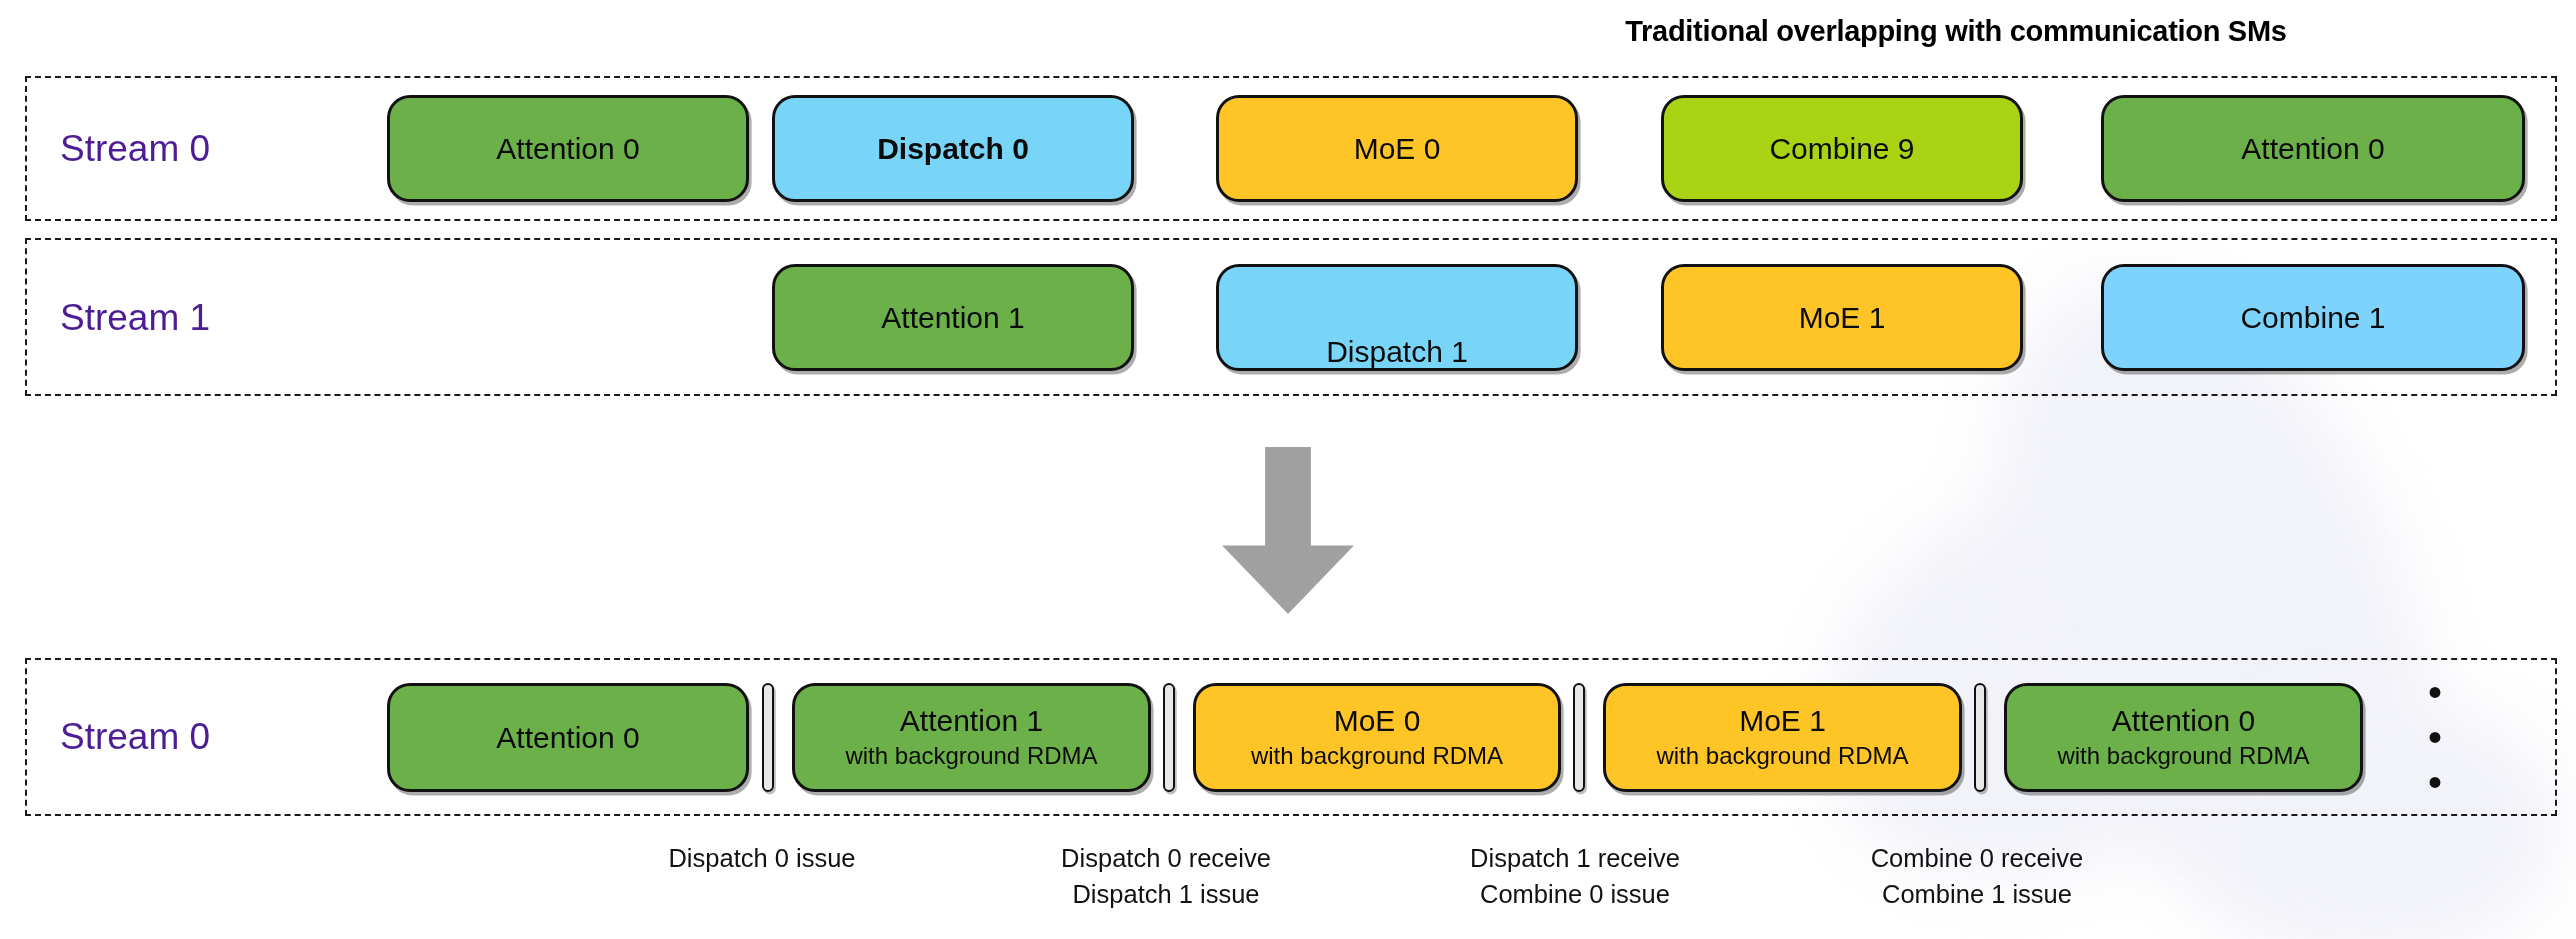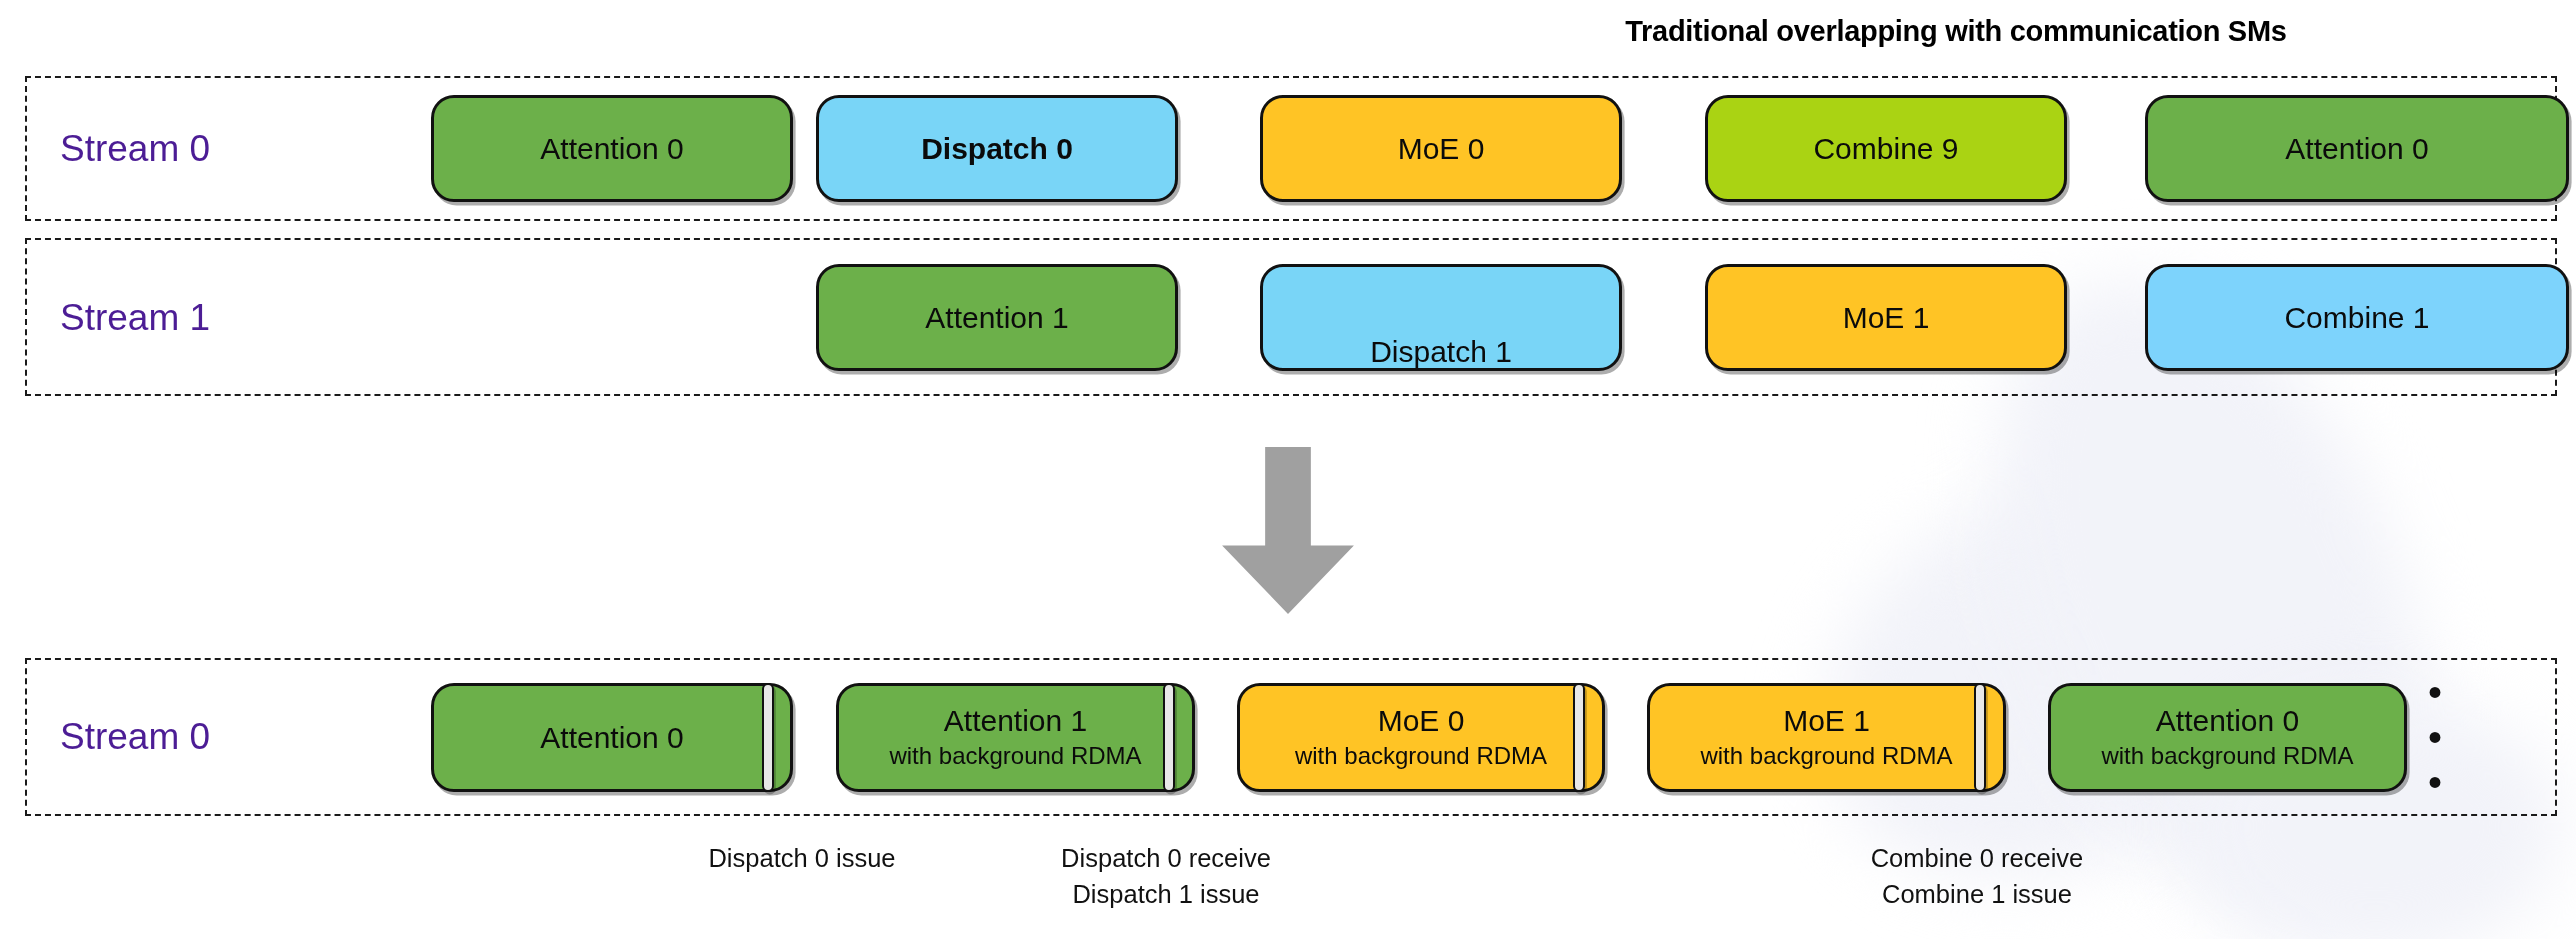--- a/index.html
+++ b/index.html
@@ -80,21 +80,20 @@
     box-sizing: border-box;
     border: 3.5px solid #111111;
     border-radius: 23px;
     display: flex;
     flex-direction: column;
     align-items: center;
     justify-content: center;
     color: #0b0b0b;
     box-shadow: 2.6px 3.5px 0 rgba(0,0,0,0.32);
     text-align: center;
-    margin-left: 44px;
   }
   .block .title {
     font-size: 30px;
     line-height: 1.1;
     white-space: nowrap;
   }
   .block .sub {
     font-size: 24px;
     line-height: 1.15;
     margin-top: 5.3px;
@@ -224,20 +223,22 @@
 
   <div class="sep" style="left:1974px; top:683px; height:109px;"></div>
 
   <div class="block two-line" style="left:2004px; top:683px; width:359px; height:109px; background:#6CB04A;">
     <span class="title">Attention 0</span>
     <span class="sub">with background RDMA</span>
   </div>
 
   <div id="ellipsis" style="left:2428px; top:737px;">• • •</div>
 
-  <div class="caption" style="left:762px;  top:840px;margin-left:40px;">Dispatch 0 issue</div>
+  <div class="caption" style="left:762px;  top:840px;">Dispatch 0 issue</div>
   <div class="caption" style="left:1166px; top:840px;">Dispatch 0 receive
 Dispatch 1 issue</div>
+  <div class="caption" style="left:1575px; top:840px;">Dispatch 1 receive
+Combine 0 issue</div>
   <div class="caption" style="left:1977px; top:840px;">Combine 0 receive
 Combine 1 issue</div>
 
 </div>
 
 
 </body></html>

